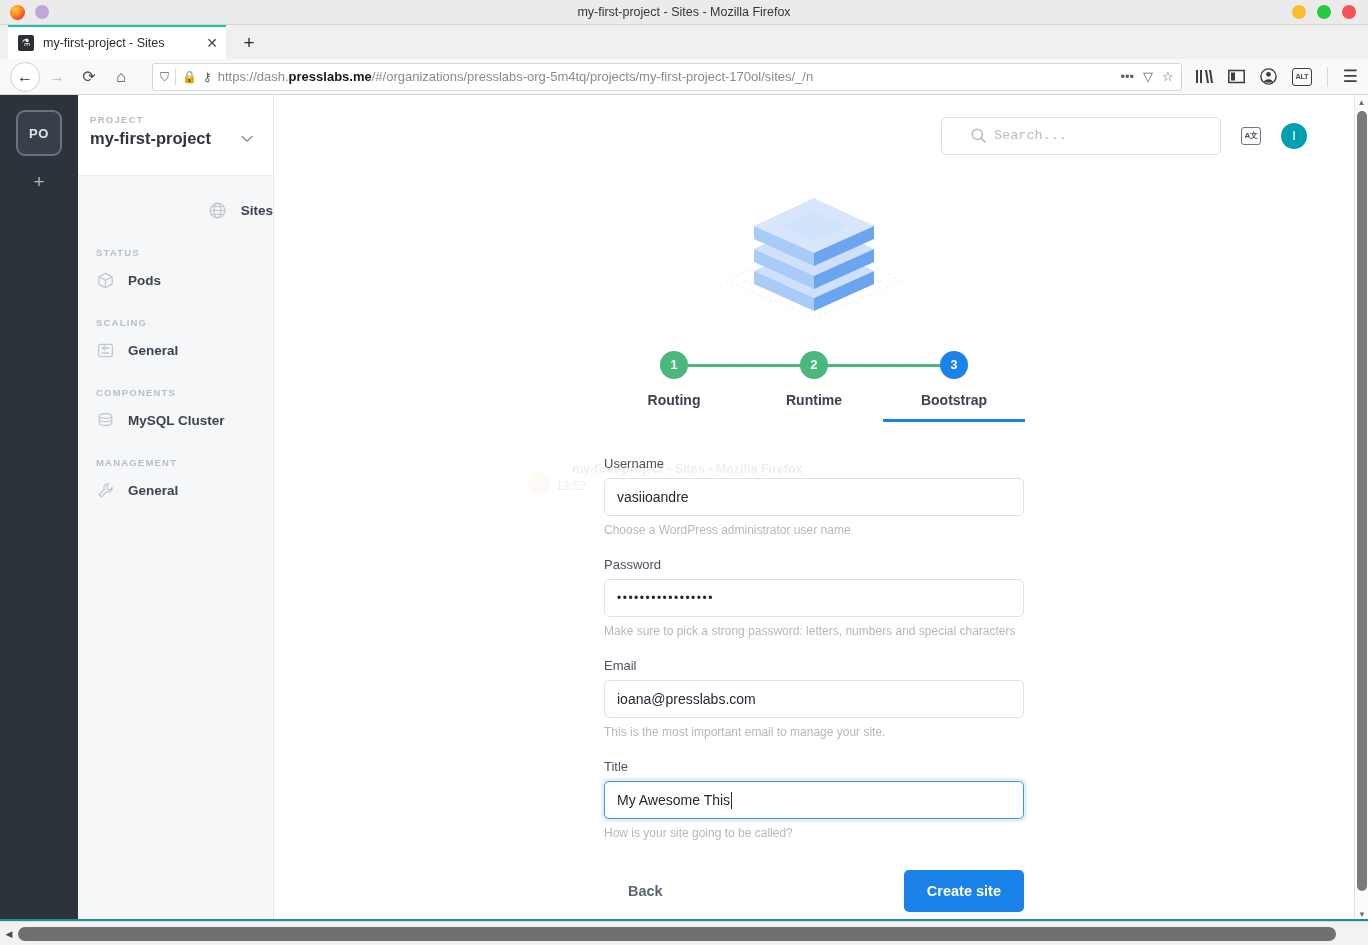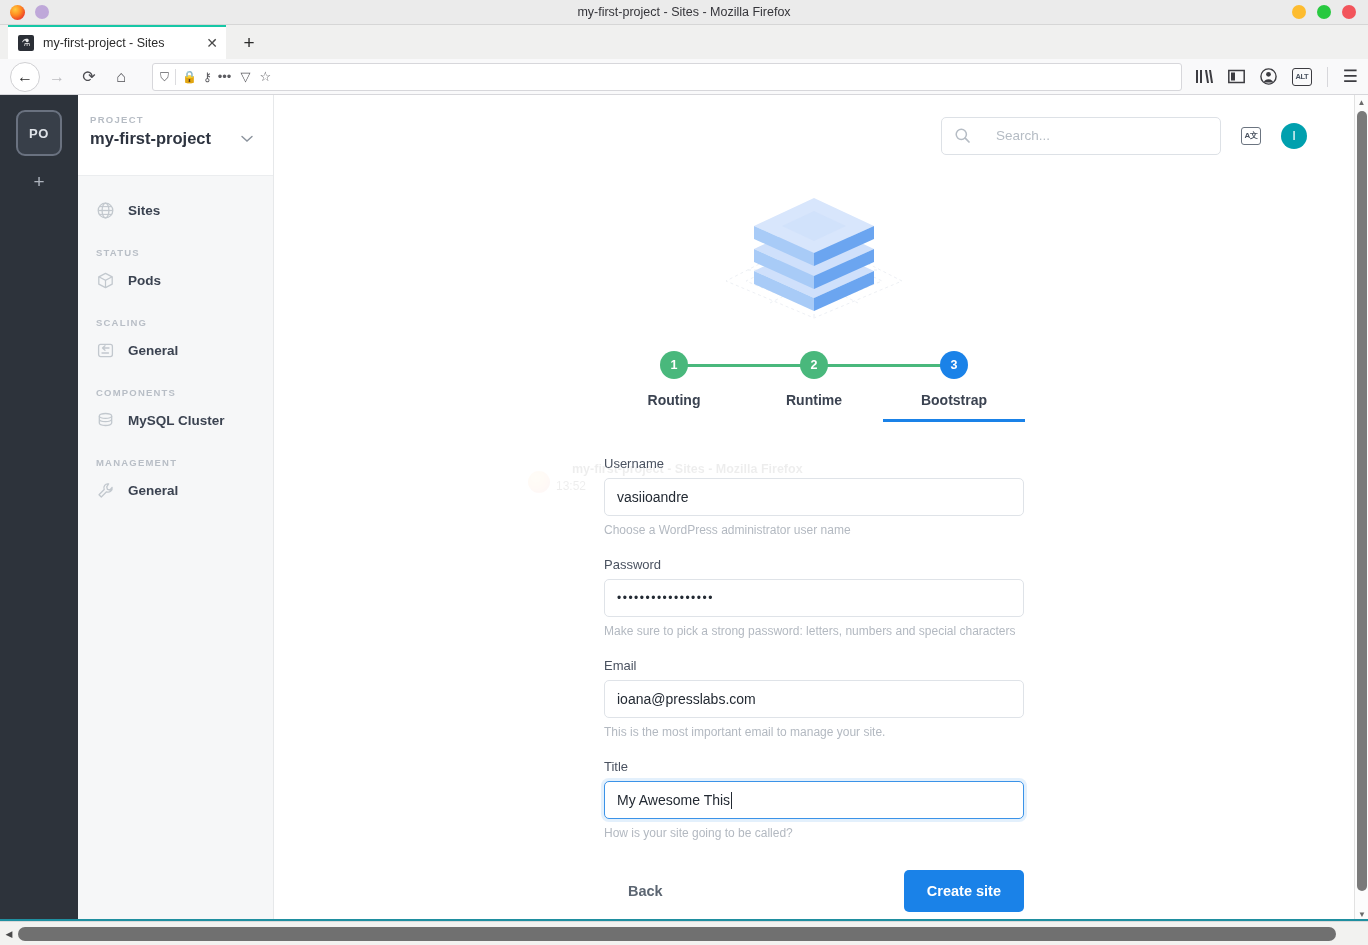--- a/index.html
+++ b/index.html
@@ -125,34 +125,34 @@
   .proj-caret { color: #8a929c; font-size: 12px; padding-right: 6px; }
   .nav-item {
     display: flex; align-items: center; gap: 14px; height: 38px;
     padding-left: 18px; color: #3b4351; font-size: 13.5px; font-weight: 700;
   }
   .nav-icon { width: 18px; height: 18px; flex: 0 0 auto; color: #c2c8ce; display: flex; align-items: center; justify-content: center; }
   .nav-group {
     font-size: 9.5px; letter-spacing: 1.2px; color: #b8bec6; font-weight: 700;
     text-transform: uppercase; padding-left: 18px; margin-top: 18px; margin-bottom: 3px;
   }
-  .nav-first { margin-top: 15px; }
+  .nav-first { margin-top: 15px; justify-content: flex-end; }
 
   
   .main {
     position: absolute; left: 274px; top: 0; right: 0; height: 826px;
     background: #fff; overflow: hidden;
   }
   .topbar {
     height: 81px; display: flex; align-items: center; justify-content: flex-end;
     padding-right: 47px; gap: 20px; background: #fff;
   }
   .searchbox {
     width: 280px; height: 38px; border: 1px solid #dde1e6; border-radius: 5px;
-    display: flex; align-items: center; gap: 26px; padding: 0 13px; background: #fff;
+    display: flex; align-items: center; gap: 8px; padding: 0 29px; background: #fff; font-family: Liberation Mono, monospace;
   }
   .search-ph { font-size: 13.5px; color: #b5bcc4; }
   .translate-ico {
     width: 20px; height: 18px; border: 1.4px solid #6b7480; border-radius: 3px;
     font-size: 8px; color: #4a5360; display: flex; align-items: center;
     justify-content: center; letter-spacing: -.5px; font-weight: 700;
   }
   .user-avatar {
     width: 26px; height: 26px; border-radius: 50%; background: #00a0ae;
     color: #fff; font-size: 13px; display: flex; align-items: center;
@@ -284,20 +284,21 @@
     <div class="navbtn back">←</div>
     <div class="navbtn fwd">→</div>
     <div class="navbtn">⟳</div>
     <div class="navbtn">⌂</div>
 
     <div class="urlbar">
       <span class="url-ico">⛉</span>
       <span class="url-divider"></span>
       <span class="url-ico">🔒</span>
       <span class="url-ico">⚷</span>
+      <span class="url-text"><span>https://dash.</span><b>presslabs.me</b><span>/#/organizations/presslabs-org-5m4tq/projects/my-first-project-170ol/sites/_/n</span></span>
       <span class="url-right">
         <span>•••</span>
         <span>▽</span>
         <span>☆</span>
       </span>
     </div>
 
     <div class="toolbar-right">
       <svg width="17" height="15" viewBox="0 0 17 15">
         <g fill="#3c3c41">

